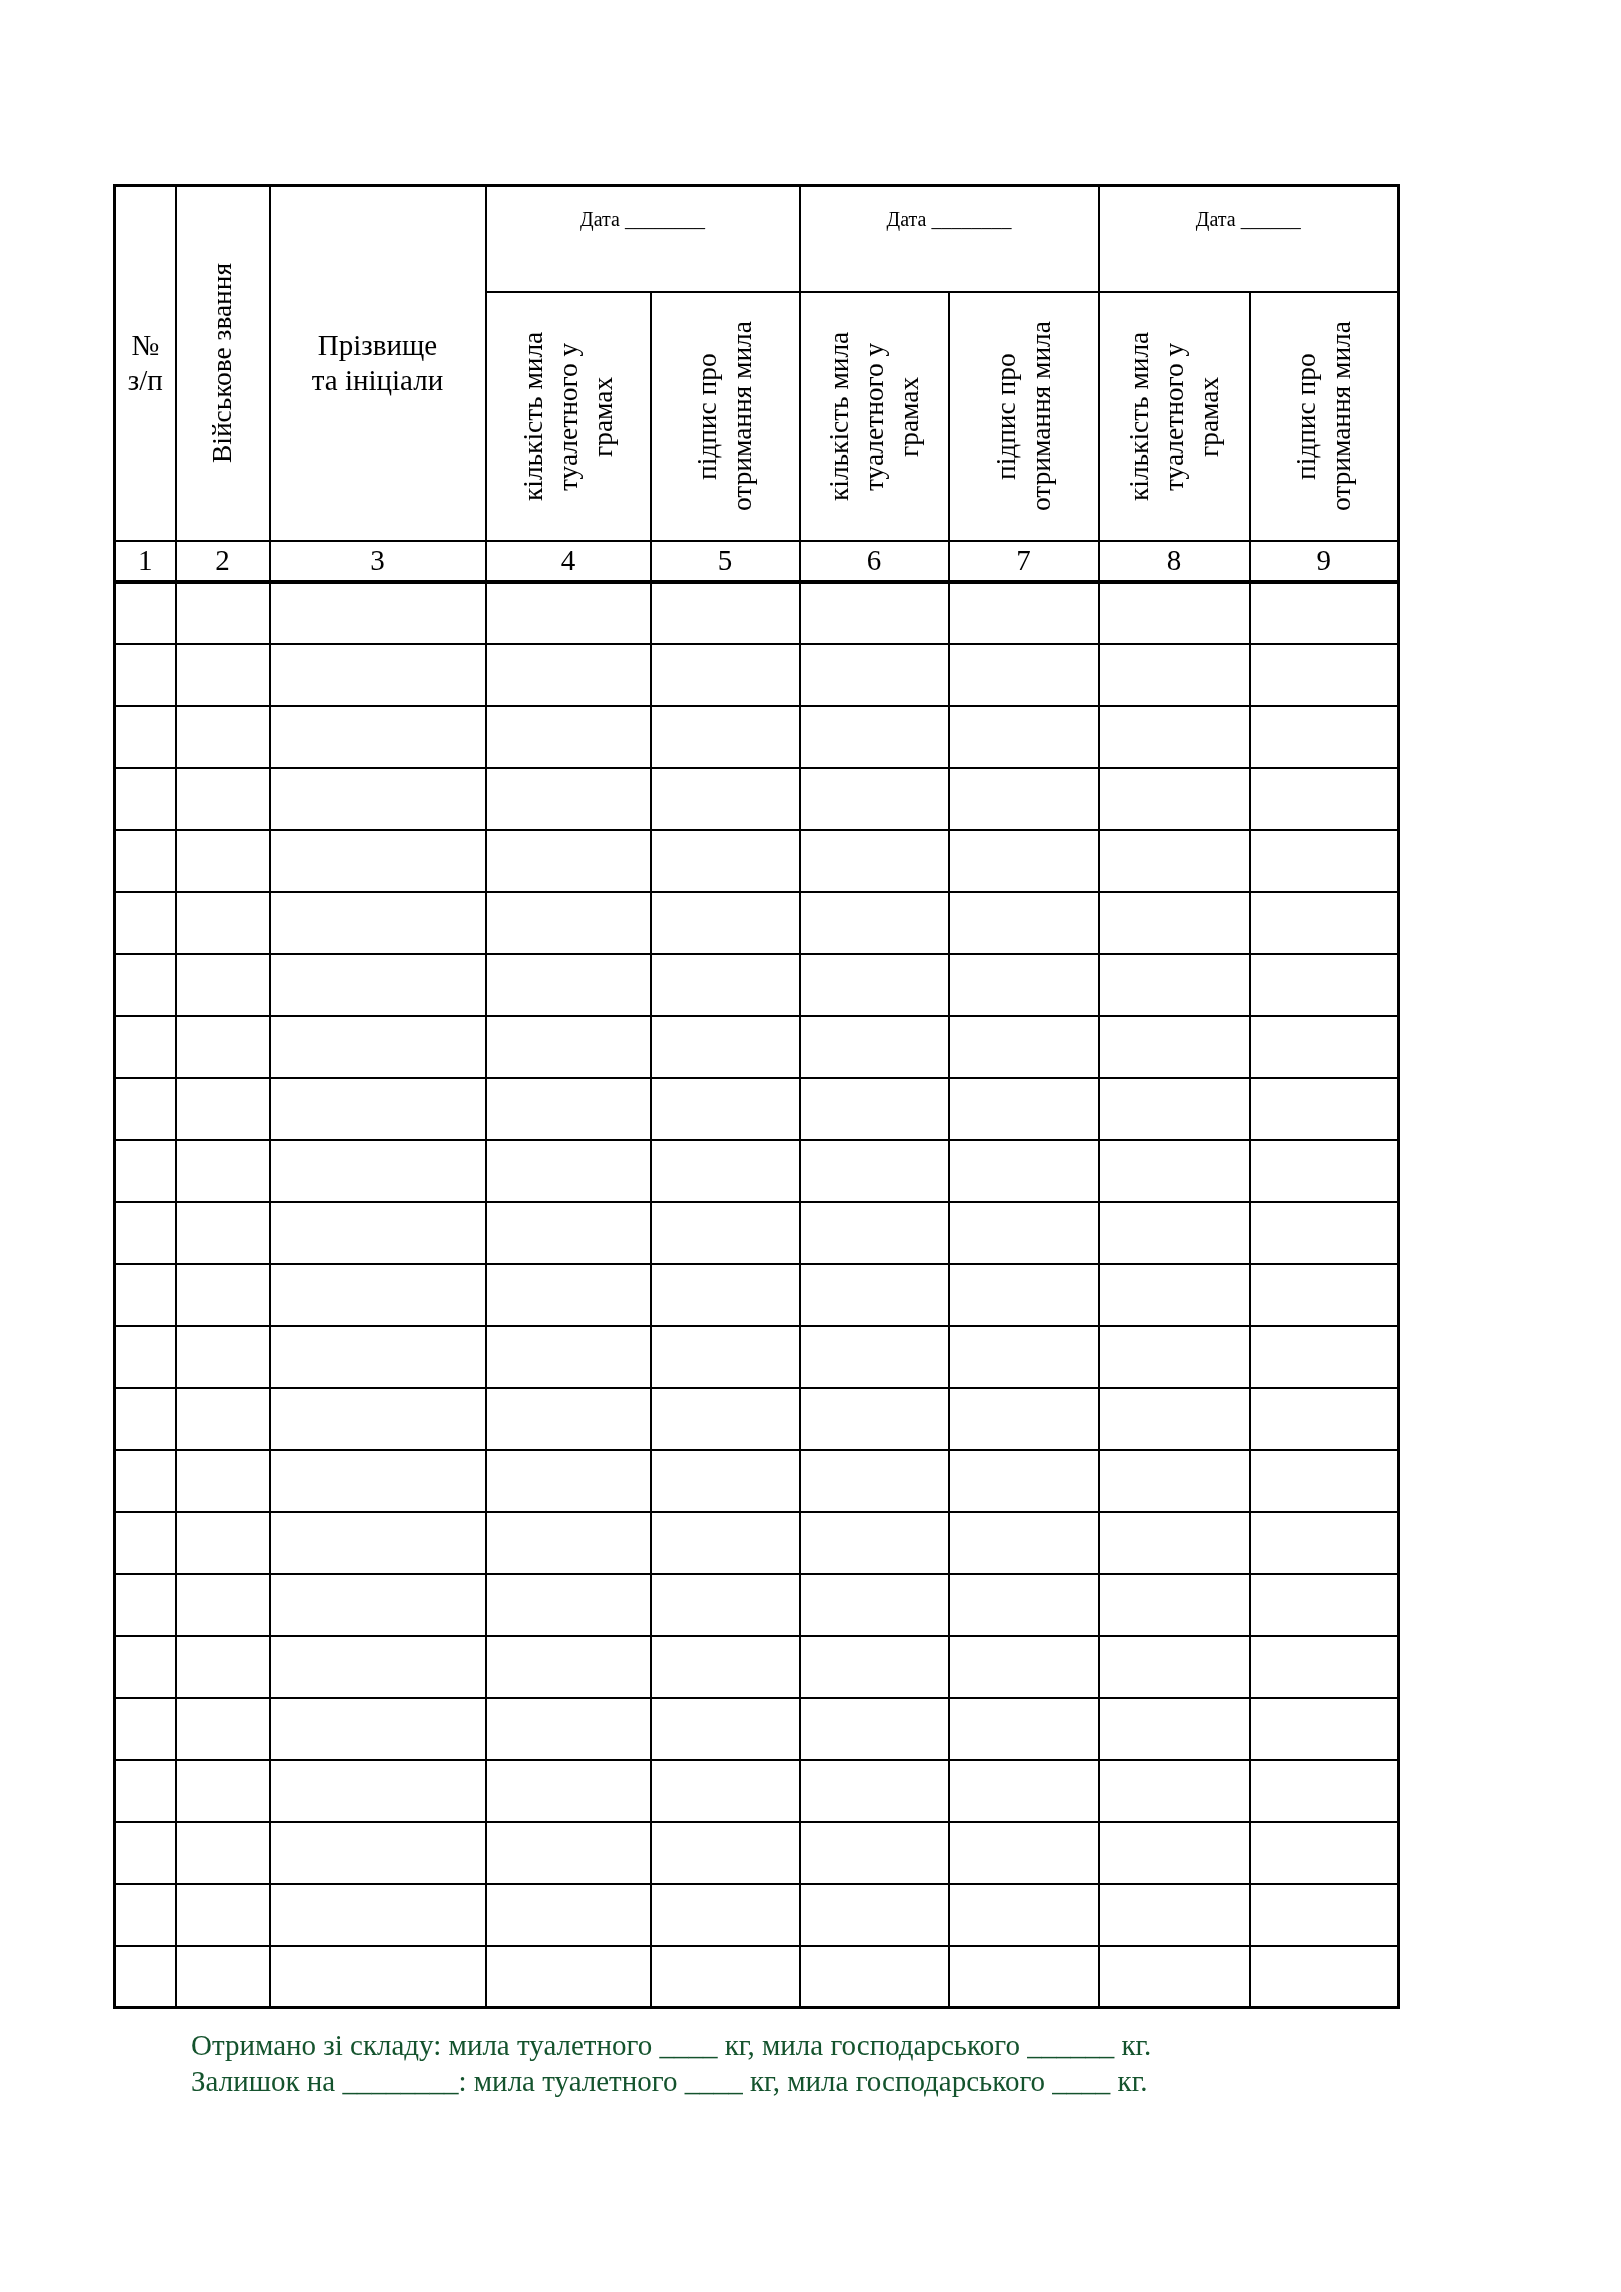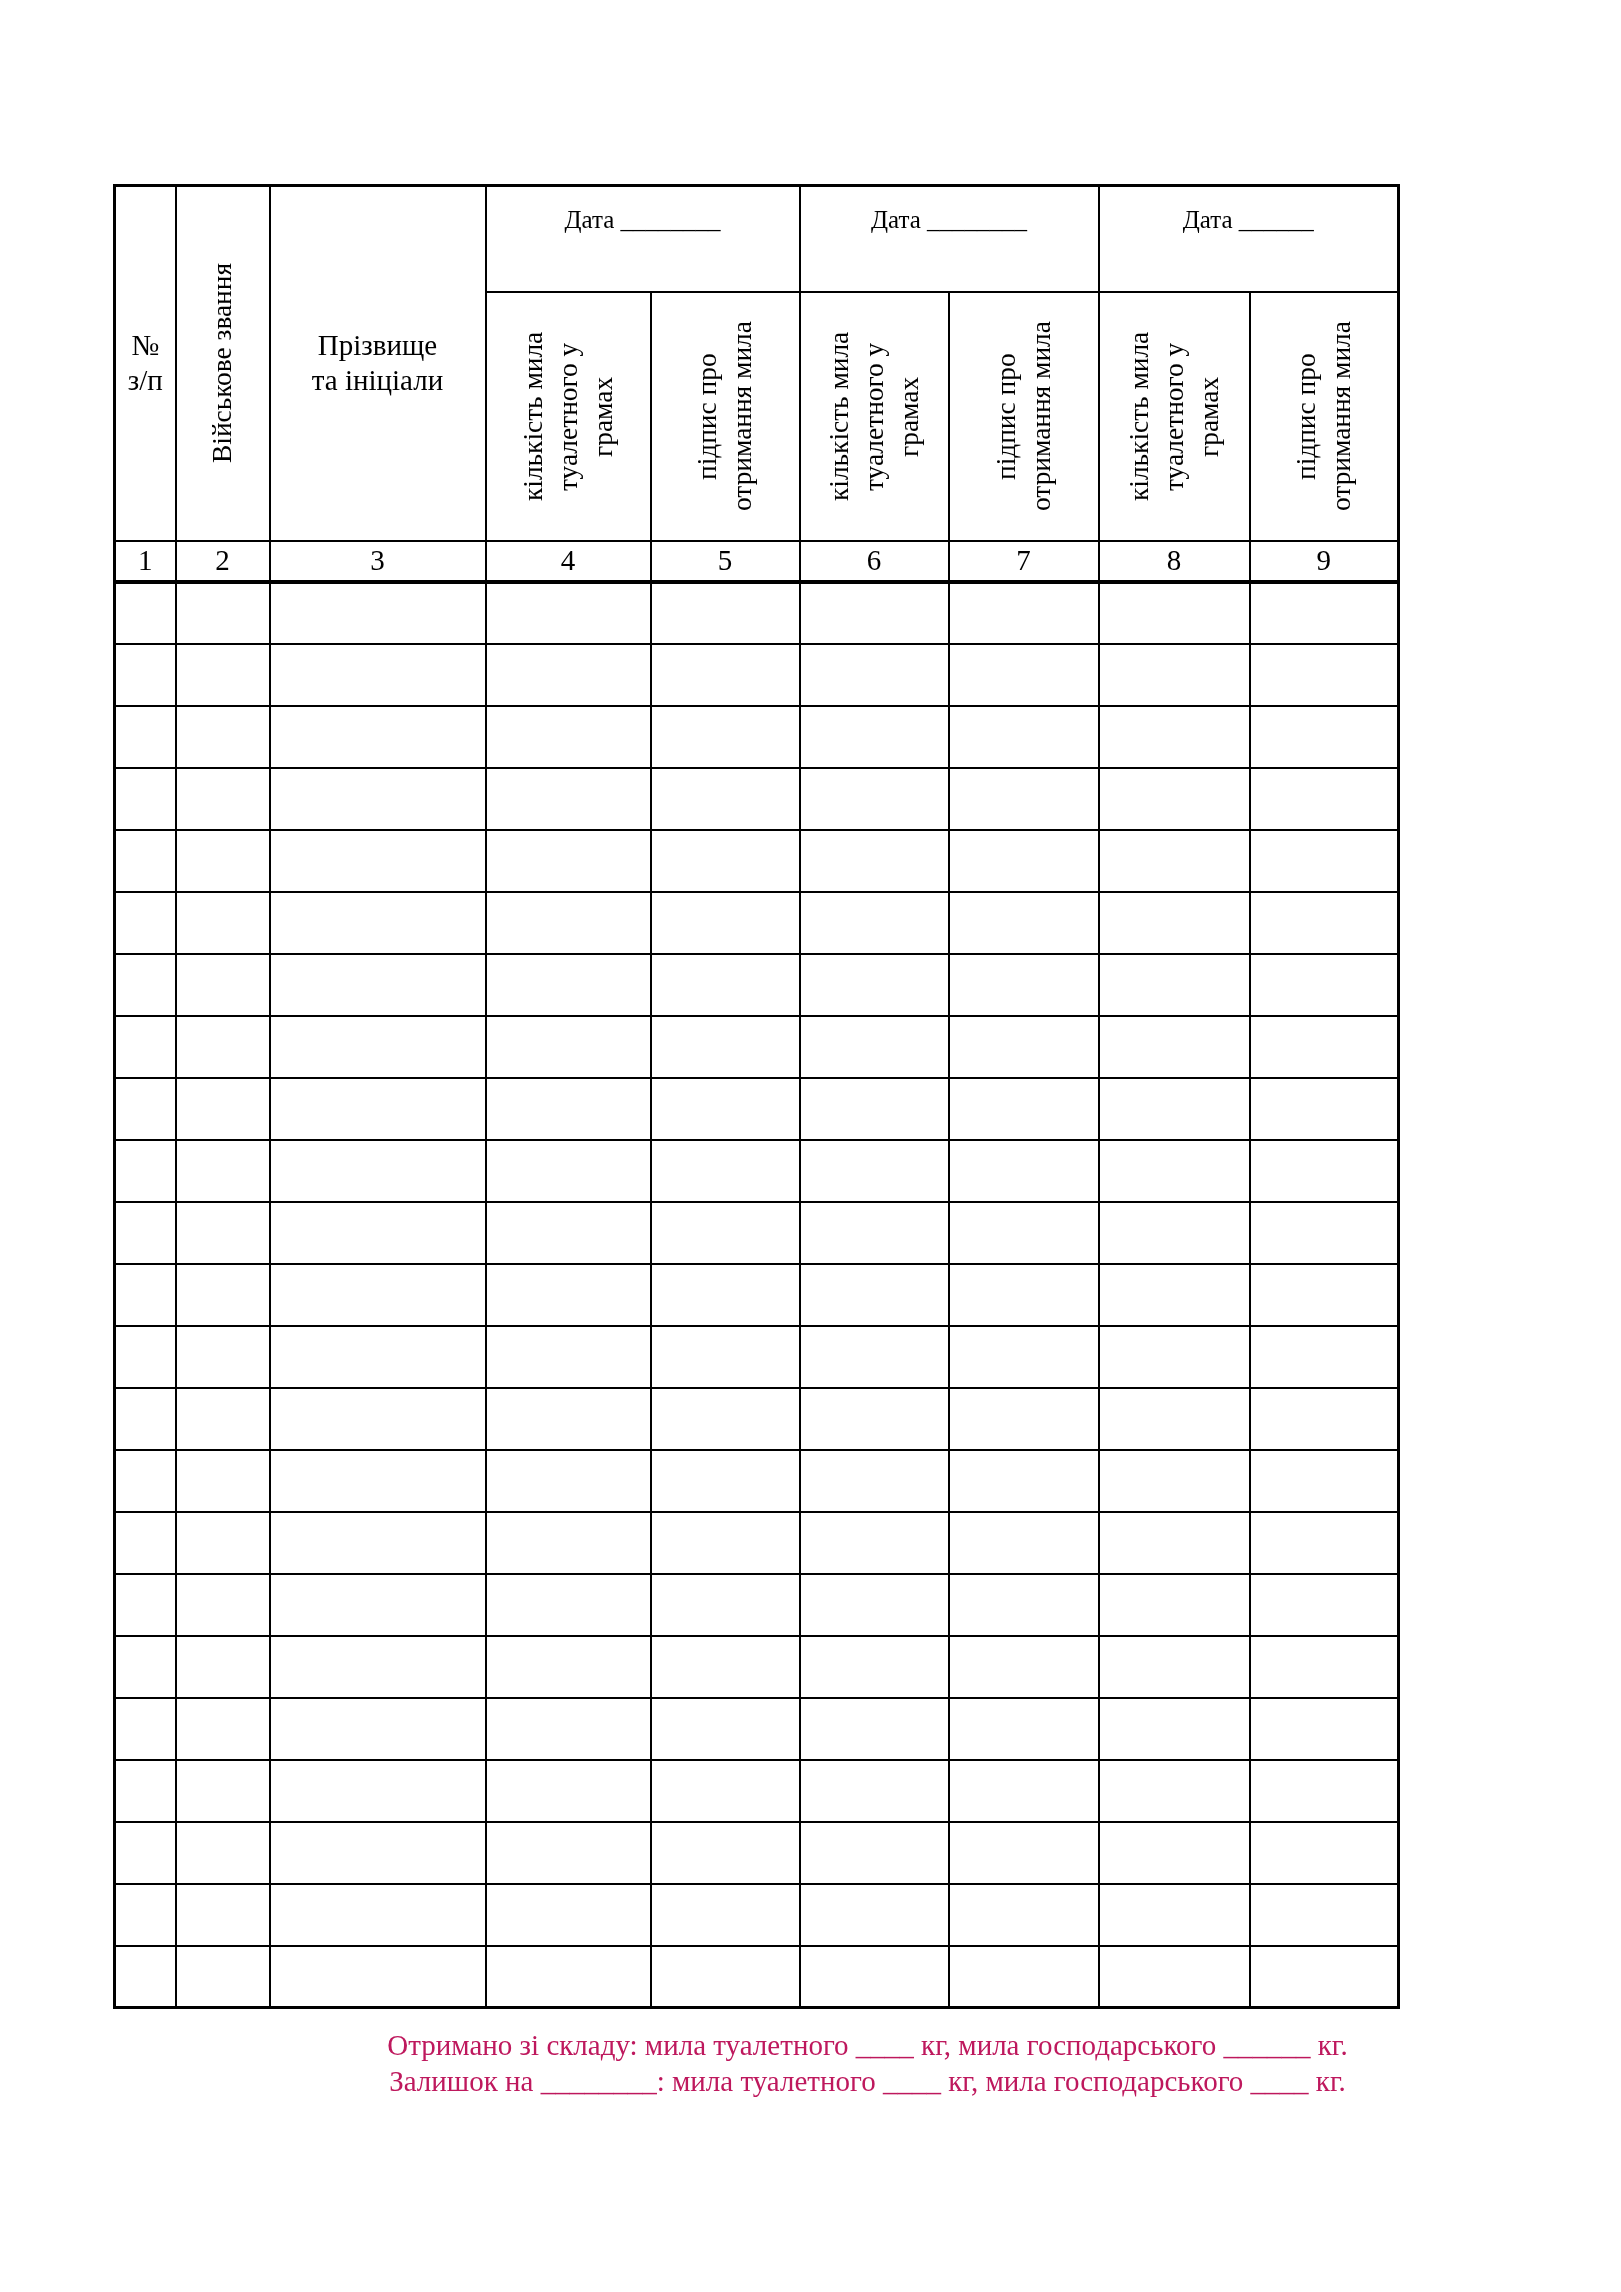--- a/index.html
+++ b/index.html
@@ -39,21 +39,21 @@
   table.soap-table { border: 3.9px solid #000000; }
 
   tr.r-date  { height: 106px; }
   tr.r-rot   { height: 249px; }
   tr.r-num   { height: 41px;  }
   tbody tr   { height: 62px;  }
 
   tr.r-date th.date-cell {
     vertical-align: top;
     padding-top: 15.7px;
-    font-size: 25px;
+    font-size: 20px;
     line-height: 33px;
   }
   th.merged-hdr {
     font-size: 29px;
     line-height: 35px;
   }
   .two-line { white-space: pre-line; }
 
   
   .rot {
@@ -75,22 +75,22 @@
   }
 
   
   .footer-notes {
     position: absolute;
     left: 191px;
     top: 2027px;
     width: 1353px;
     font-size: 29px;
     line-height: 36px;
-    text-align: center;
-    color: #be185d;
+    text-align: left;
+    color: #14532d;
   }
 </style>
 </head>
 <body>
 
 <div class="page">
 
   <table class="soap-table">
     <colgroup>
       <col style="width:61px">

